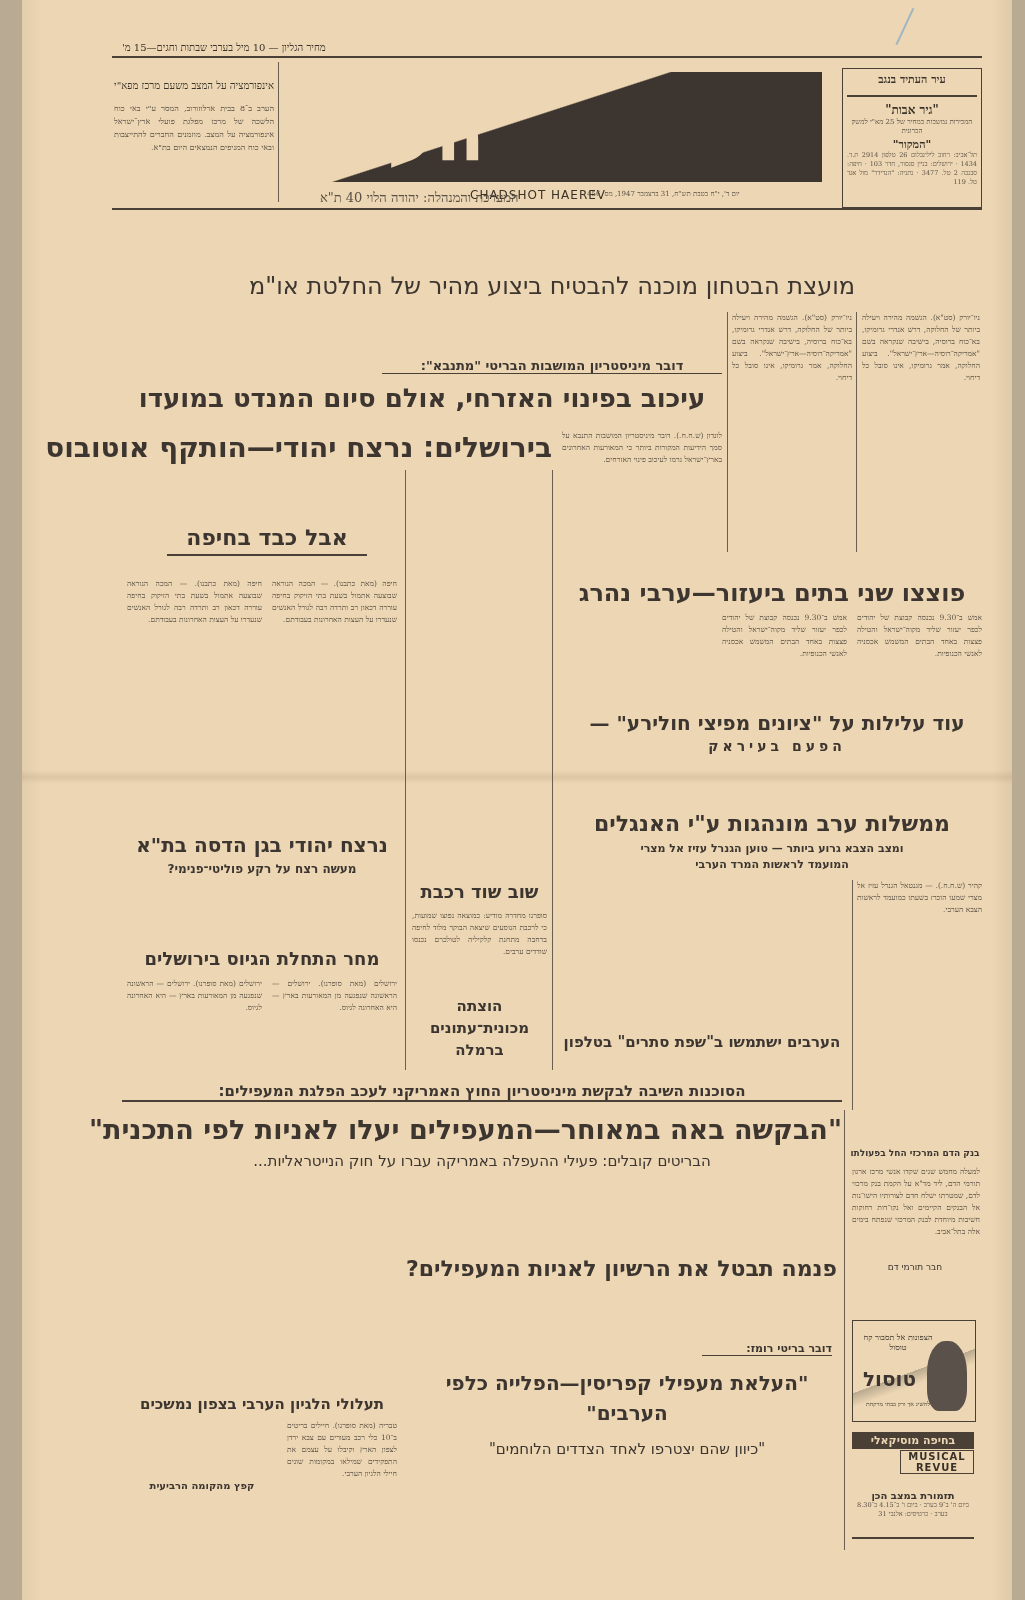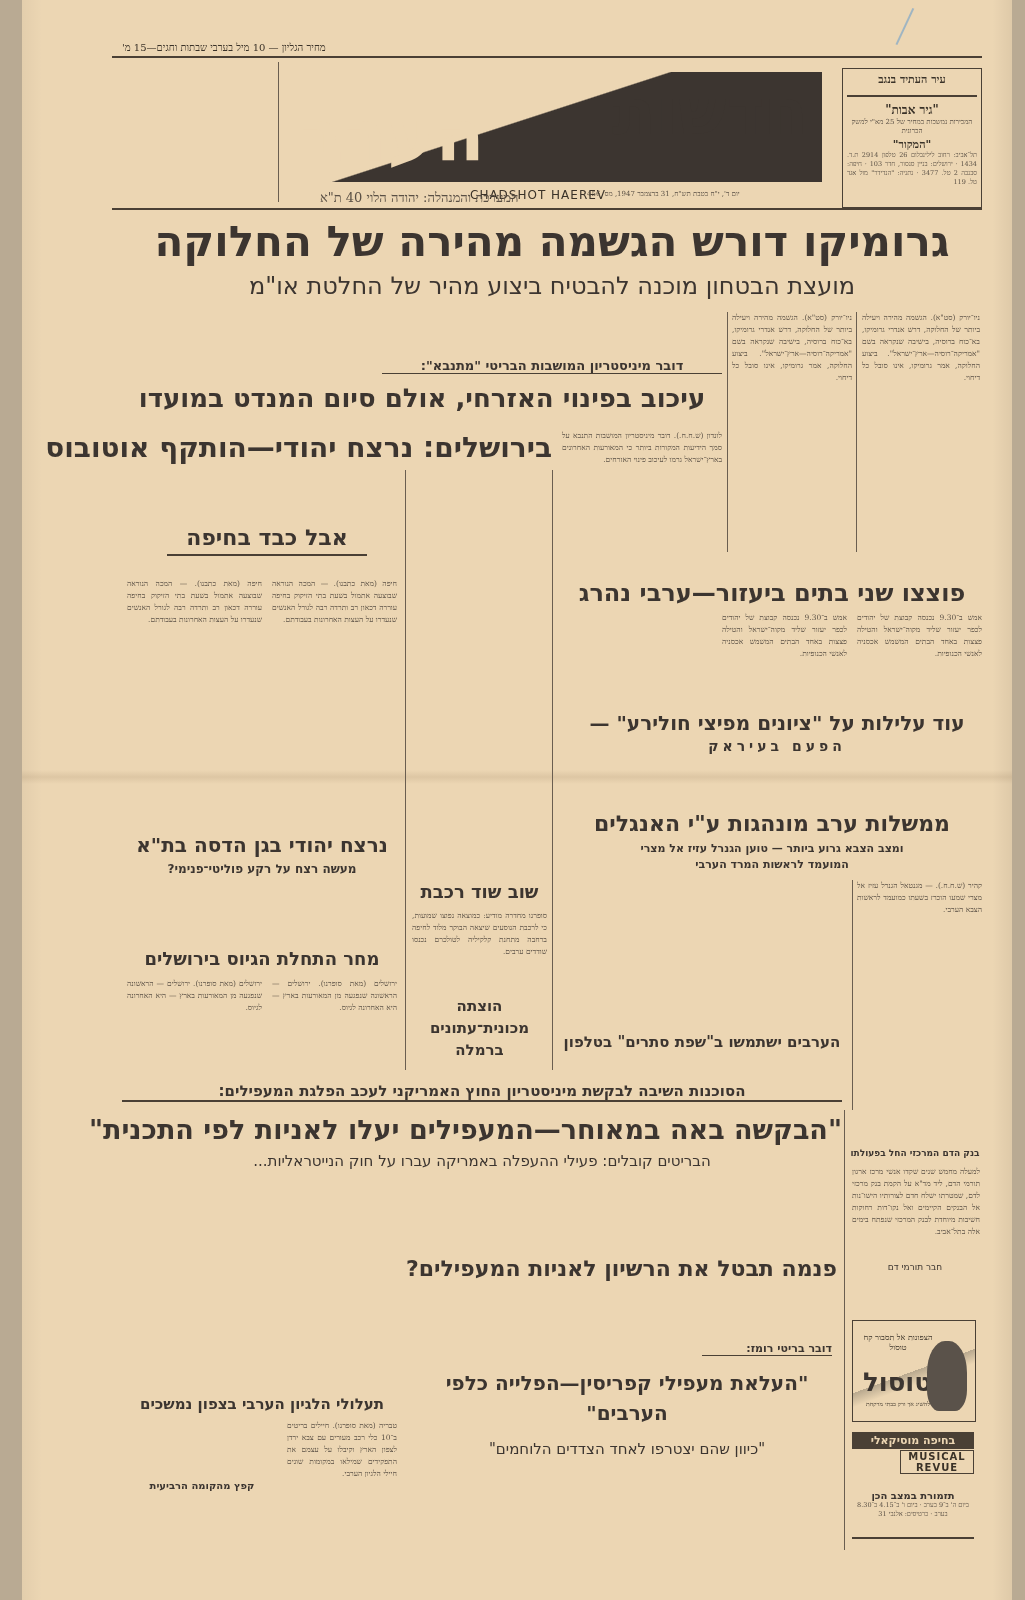--- a/index.html
+++ b/index.html
@@ -22,37 +22,41 @@
   .mast-date{position:absolute;top:190px;left:565px;font-size:7px;color:#5a5045;}
   .box-left{position:absolute;top:78px;left:92px;width:160px;}
   .box-left h4{margin:0 0 8px;font-size:10px;text-align:center;font-weight:normal;line-height:16px;}
   .box-right{position:absolute;top:68px;left:820px;width:140px;height:140px;border:1px solid #4a4035;padding:4px;box-sizing:border-box;}
   .box-right .title{font-size:11px;font-weight:bold;text-align:center;border-bottom:2px solid #4a4035;padding-bottom:9px;}
   .box-right .name{font-size:12px;font-weight:bold;text-align:center;margin-top:6px;}
   .hl{position:absolute;font-family:"DejaVu Sans",sans-serif;font-weight:bold;color:#3c3530;white-space:nowrap;text-align:center;}
   .sub{position:absolute;font-family:"DejaVu Sans",sans-serif;color:#3c3530;white-space:nowrap;text-align:center;}
   .col{position:absolute;font-size:7.5px;line-height:12px;color:#5c5246;text-align:justify;overflow:hidden;}
   .ad1{position:absolute;left:830px;top:1320px;width:122px;height:100px;border:1px solid #4a4035;background:linear-gradient(160deg,#ecd6b3 0,#ecd6b3 50%,#b8a88e 50%,#ecd6b3 60%);}
-  .ad1 .brand{position:absolute;left:10px;top:46px;font-family:"DejaVu Sans",sans-serif;font-weight:bold;font-size:26px;color:#3c3530;}
+  .ad1 .brand{position:absolute;left:10px;top:46px;font-family:"DejaVu Sans",sans-serif;font-weight:bold;font-size:20px;color:#3c3530;}
   .ad1 .t{position:absolute;left:10px;top:12px;font-size:8px;width:70px;text-align:center;line-height:10px;}
   .ad1 .blob{position:absolute;right:8px;top:20px;width:40px;height:70px;background:#5a524a;border-radius:45% 45% 30% 30%;}
   .ad2{position:absolute;left:830px;top:1432px;width:122px;height:105px;border-bottom:2px solid #4a4035;}
   .ad2 .banner{background:#4a4035;color:#ecd6b3;font-family:"DejaVu Sans",sans-serif;font-weight:bold;font-size:11px;text-align:center;padding:2px;}
   .ad2 .banner2{direction:ltr;font-family:"DejaVu Sans",sans-serif;font-weight:bold;font-size:10px;text-align:center;border:1px solid #4a4035;margin-top:1px;letter-spacing:1px;margin-left:48px;}
 </style>
 </head>
 <body>
 
 <div class="sheet">
   <div class="fold"></div>
 
   <div class="top-price">מחיר הגליון — 10 מיל  בערבי שבתות וחגים—15 מ'</div>
   <div class="ink"></div>
   <div class="rule" style="top:56px;left:90px;width:870px;height:2px;"></div>
 
+  <div class="box-left">
+    <h4>אינפורמציה על המצב משעם מרכז מפא"י</h4>
+    <div class="small">הערב ב־8 בבית ארלוזורוב, המסר ע"י באי כוח הלשכה של מרכז מפלגת פועלי ארץ־ישראל אינפורמציה על המצב. מוזמנים החברים להתייצבות ובאי כוח המניפים הנמצאים היום בת"א.</div>
+  </div>
   <div class="vrule" style="top:62px;left:256px;height:140px;"></div>
 
   <div class="masthead">
     <div class="mast-box"></div>
     <div class="mast-word1">חדשות</div>
     <div class="mast-word2">הערב</div>
   </div>
   <div class="mast-latin">CHADSHOT HAEREV</div>
   <div class="mast-left-small">המערכת והמנהלה: יהודה הלוי 40 ת"א</div>
   <div class="mast-date">יום ד', י"ח בטבת תש"ח, 31 בדצמבר 1947, מס' 456</div>
@@ -60,21 +64,20 @@
   <div class="box-right">
     <div class="title">עיר העתיד בנגב</div>
     <div class="name">"גיר אבות"</div>
     <div class="small" style="text-align:center;font-size:7px;line-height:9px;">המכירות נמשכות במחיר של 25 מא"י למשק הכרונית</div>
     <div class="name" style="font-size:11px;margin-top:2px;">"המקור"</div>
     <div class="small" style="font-size:6.5px;line-height:9px;">תל־אביב: רחוב לילינבלום 26 טלפון 2914 ת.ד. 1434 · ירושלים: בניין סנסור, חדר 103 · חיפה: סבנבה 2 טל. 3477 · נתניה: "הנדידר" מול אגד טל. 119</div>
   </div>
 
   <div class="rule" style="top:208px;left:90px;width:870px;height:2px;"></div>
 
-  <div class="hl" style="top:214px;left:100px;width:860px;font-size:42px;line-height:56px;">גרומיקו דורש הגשמה מהירה של החלוקה</div>
   <div class="sub" style="top:268px;left:100px;width:860px;font-size:24px;line-height:36px;">מועצת הבטחון מוכנה להבטיח ביצוע מהיר של החלטת או"מ</div>
 
   <div class="col" style="top:312px;left:840px;width:118px;height:235px;">ניו־יורק (סט"א). הגשמה מהירה ויעילה ביותר של החלוקה, דרש אנדרי גרומיקו, בא־כוח ברוסיה, בישיבה שנקראה בשם "אמריקה־רוסיה—ארץ־ישראל". ביצוע החלוקה, אמר גרומיקו, אינו סובל כל דיחוי.</div>
   <div class="vrule" style="top:312px;left:834px;height:240px;"></div>
   <div class="col" style="top:312px;left:710px;width:120px;height:200px;">ניו־יורק (סט"א). הגשמה מהירה ויעילה ביותר של החלוקה, דרש אנדרי גרומיקו, בא־כוח ברוסיה, בישיבה שנקראה בשם "אמריקה־רוסיה—ארץ־ישראל". ביצוע החלוקה, אמר גרומיקו, אינו סובל כל דיחוי.</div>
   <div class="vrule" style="top:312px;left:705px;height:240px;"></div>
 
   <div class="sub" style="top:358px;left:360px;width:340px;font-size:13px;font-weight:bold;border-bottom:1px solid #4a4035;">דובר מיניסטריון המושבות הבריטי "מתנבא":</div>
   <div class="hl" style="top:428px;left:100px;width:430px;font-size:28px;line-height:40px;">בירושלים: נרצח יהודי—הותקף אוטובוס</div>
 

